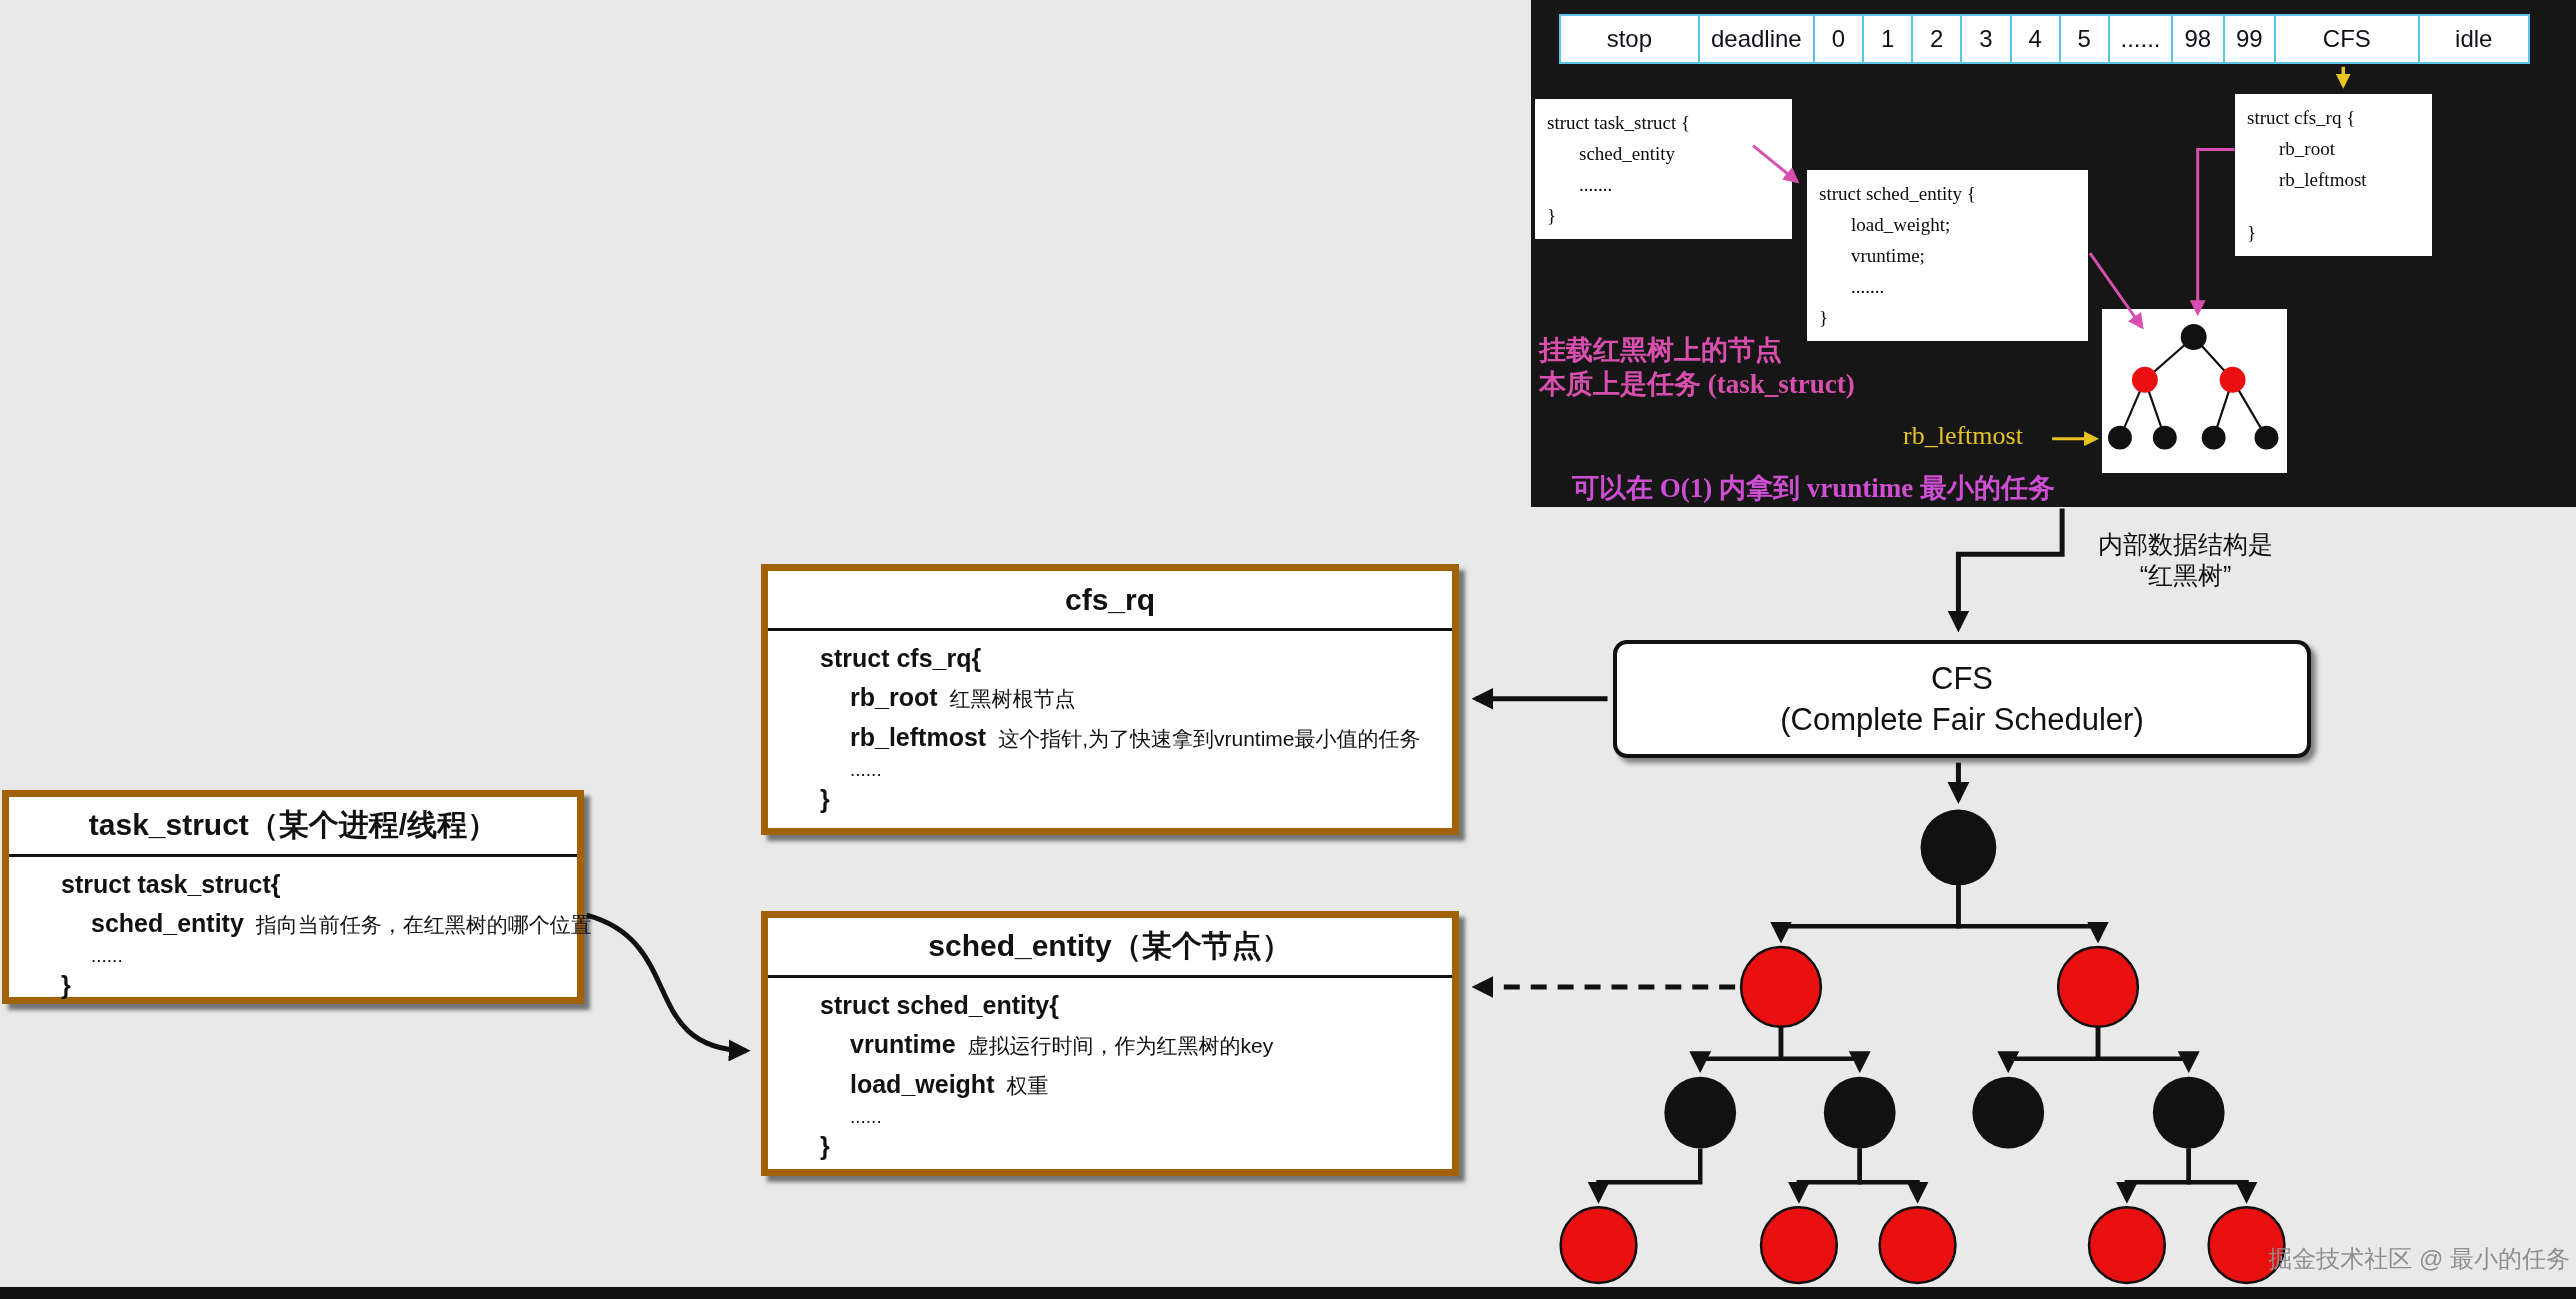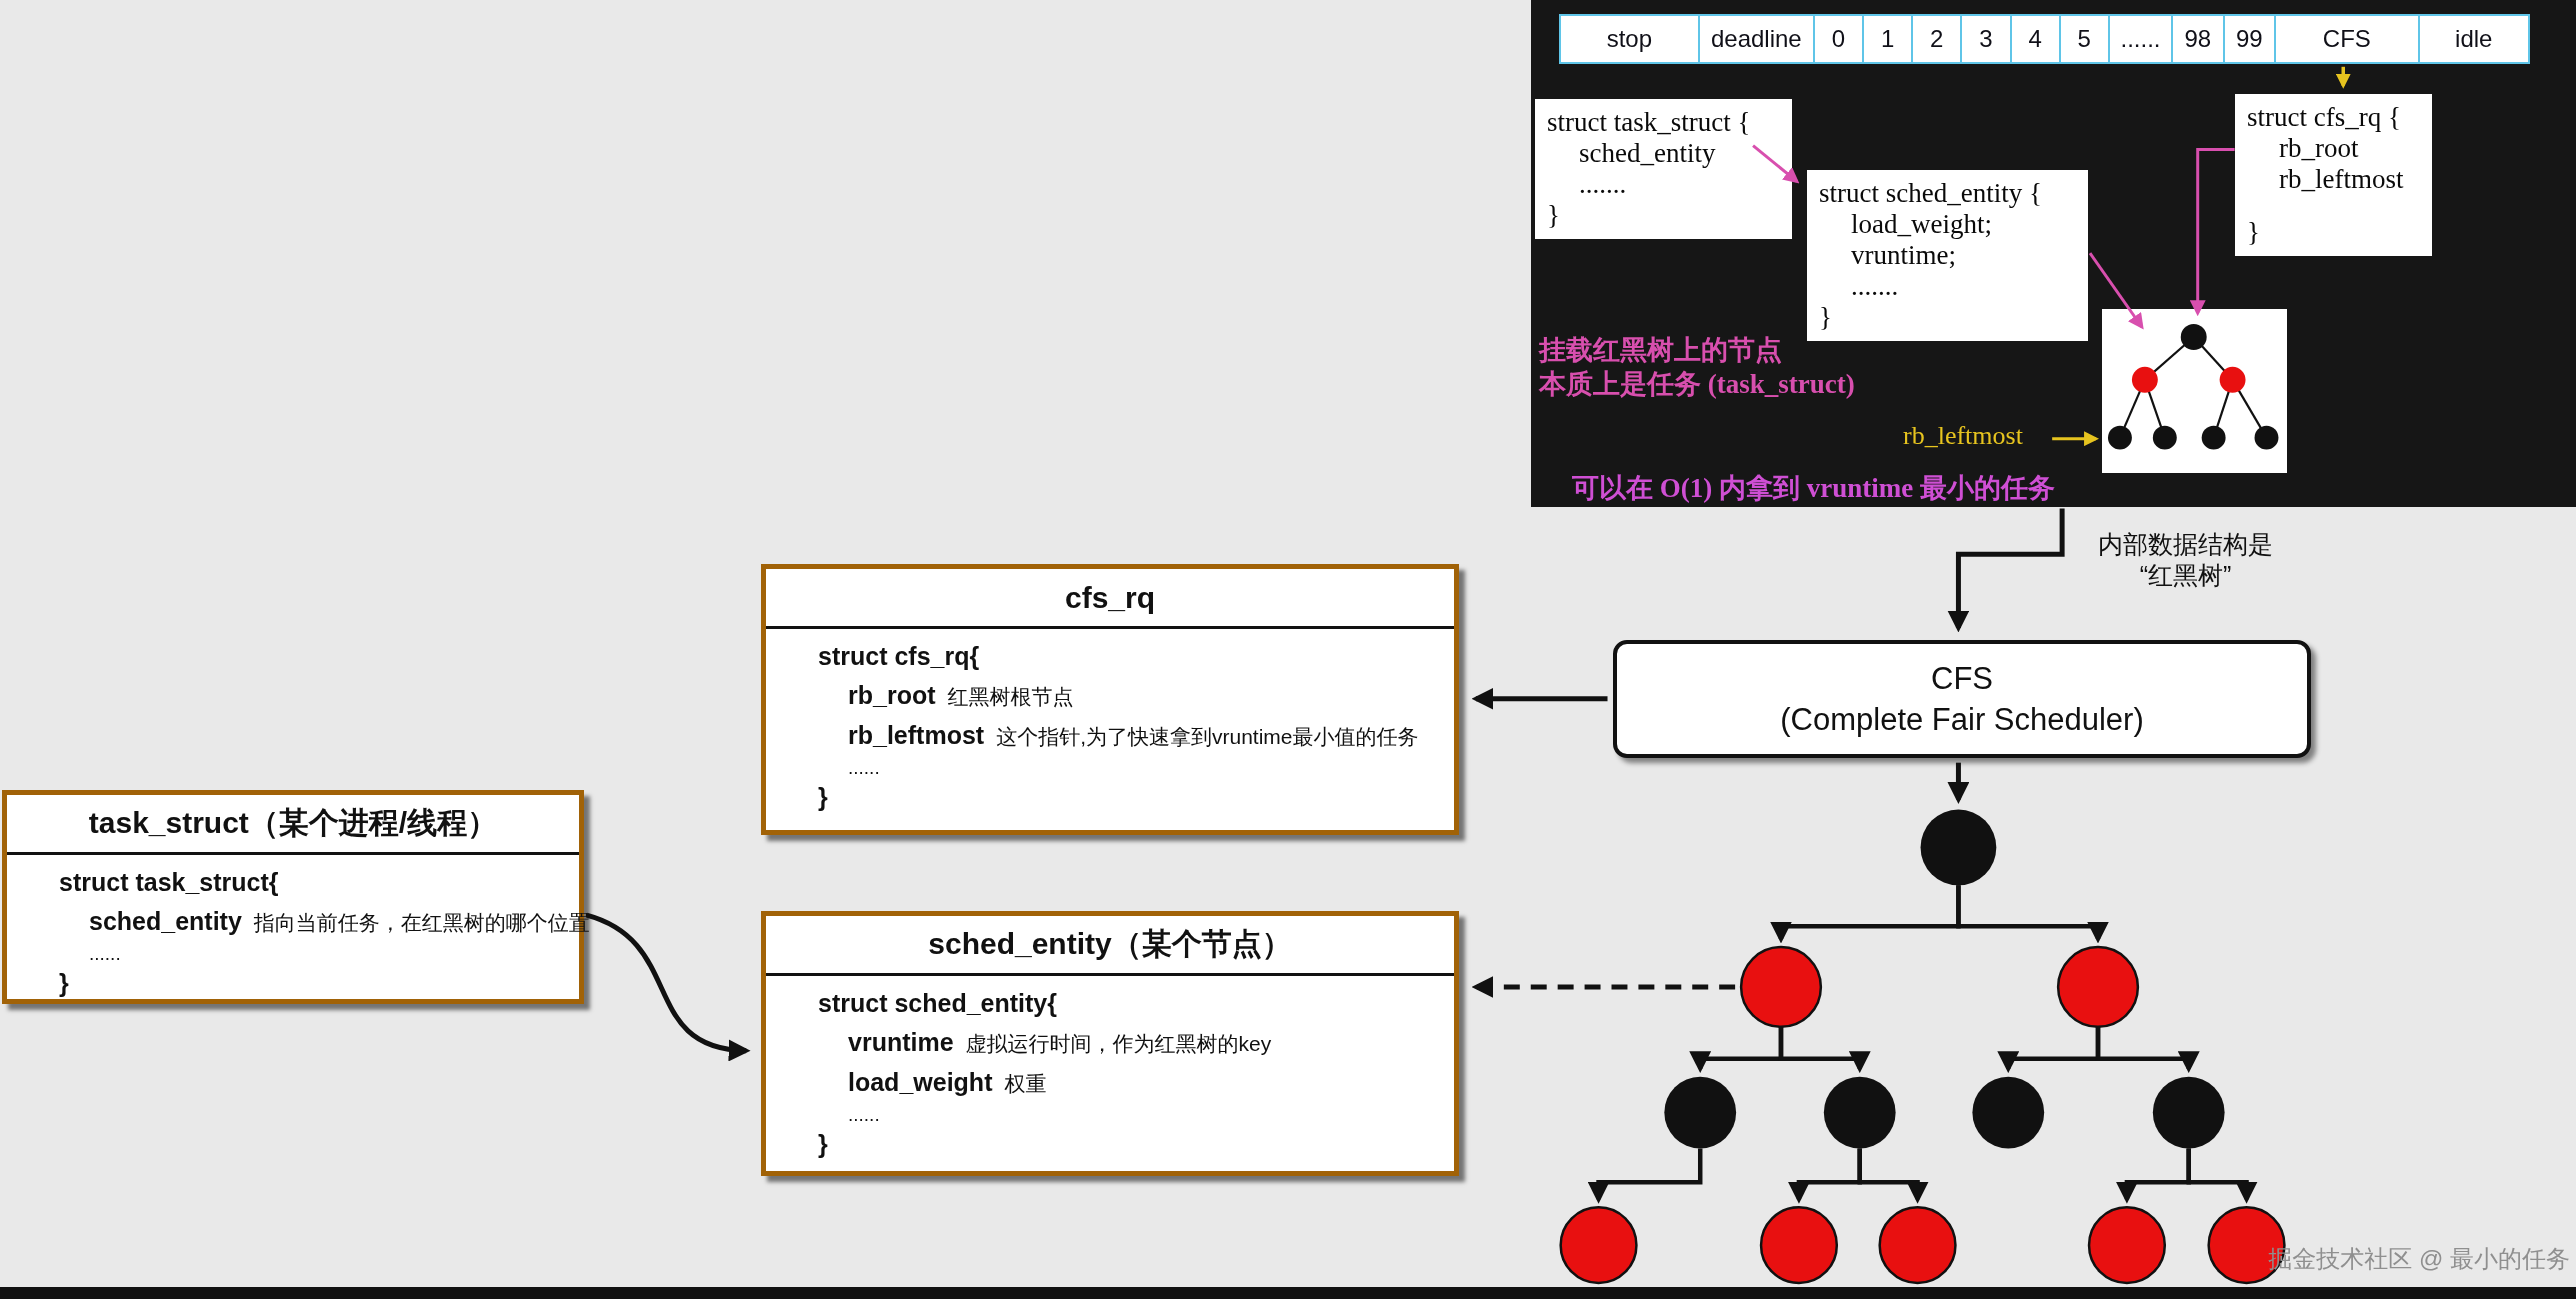--- a/index.html
+++ b/index.html
@@ -11,36 +11,36 @@
   .dark-panel { position: absolute; left: 1531px; top: 0; width: 1045px; height: 507px; background: #161616; z-index: 5; }
   .ptable { position: absolute; left: 28px; top: 14px; width: 971px; height: 50px; display: flex; gap: 2px; background: #5fc5e8; padding: 2px; }
   .pcell { background: #fff; color: #101018; display: flex; align-items: center; justify-content: center; font-size: 24px; flex: 1 1 0; white-space: nowrap; }
   .pcell:nth-child(1)  { flex: 2.9 1 0; }
   .pcell:nth-child(2)  { flex: 2.4 1 0; }
   .pcell:nth-child(9)  { flex: 1.3 1 0; }
   .pcell:nth-child(10), .pcell:nth-child(11) { flex: 1.05 1 0; }
   .pcell:nth-child(12) { flex: 3.0 1 0; }
   .pcell:nth-child(13) { flex: 2.3 1 0; }
 
-  .snippet { position: absolute; background: #fff; color: #0a0a0a; font-family: "Liberation Serif", serif; font-size: 27px; line-height: 31px; padding: 8px 12px; }
+  .snippet { position: absolute; background: #fff; color: #0a0a0a; font-family: "Liberation Serif", serif; font-size: 19px; line-height: 31px; padding: 8px 12px; }
   .snippet .ind { padding-left: 32px; }
   .s1 { left: 4px;   top: 99px;  width: 257px; }
   .s2 { left: 276px; top: 170px; width: 281px; }
   .s3 { left: 704px; top: 94px;  width: 197px; min-height: 160px; }
   .s3 .gapclose { margin-top: 22px; }
 
   .panel-note { position: absolute; font-family: Liberation Serif, serif; font-weight: bold; font-size: 27px; line-height: 34px; }
   .n1 { left: 8px;  top: 333px; color: #d84fae; }
   .n2 { left: 41px; top: 471px; color: #cf4fd4; }
   .rbl-label { position: absolute; left: 372px; top: 421px; color: #e7c41f; font-family: "Liberation Serif", serif; font-size: 26px; }
 
   .mini-tree-box { position: absolute; left: 571px; top: 309px; width: 185px; height: 164px; background: #fff; }
 
   
-  .struct-box { position: absolute; background: #fff; border: 5px solid #a16207; box-shadow: 6px 6px 4px rgba(0,0,0,0.5); z-index: 6; }
+  .struct-box { position: absolute; background: #fff; border: 7px solid #a16207; box-shadow: 6px 6px 4px rgba(0,0,0,0.5); z-index: 6; }
   .struct-box .hdr { height: 60px; border-bottom: 3px solid #111; display: flex; align-items: center; justify-content: center; font-weight: bold; font-size: 30px; color: #111; }
   .struct-box .body { padding: 12px 10px 0 52px; font-size: 25px; color: #111; }
   .struct-box .open, .struct-box .close { font-weight: bold; line-height: 31px; }
   .struct-box .frow { padding-left: 30px; margin-top: 8px; line-height: 30px; white-space: nowrap; }
   .struct-box .fname { font-weight: bold; }
   .struct-box .fdesc { font-size: 21px; margin-left: 12px; }
   .struct-box .dots { padding-left: 30px; margin-top: 4px; font-size: 19px; line-height: 24px; }
   .struct-box .close { margin-top: 2px; }
   #box-cfsrq  { left: 761px; top: 564px; width: 698px; height: 271px; }
   #box-task   { left: 2px;   top: 790px; width: 582px; height: 214px; }

